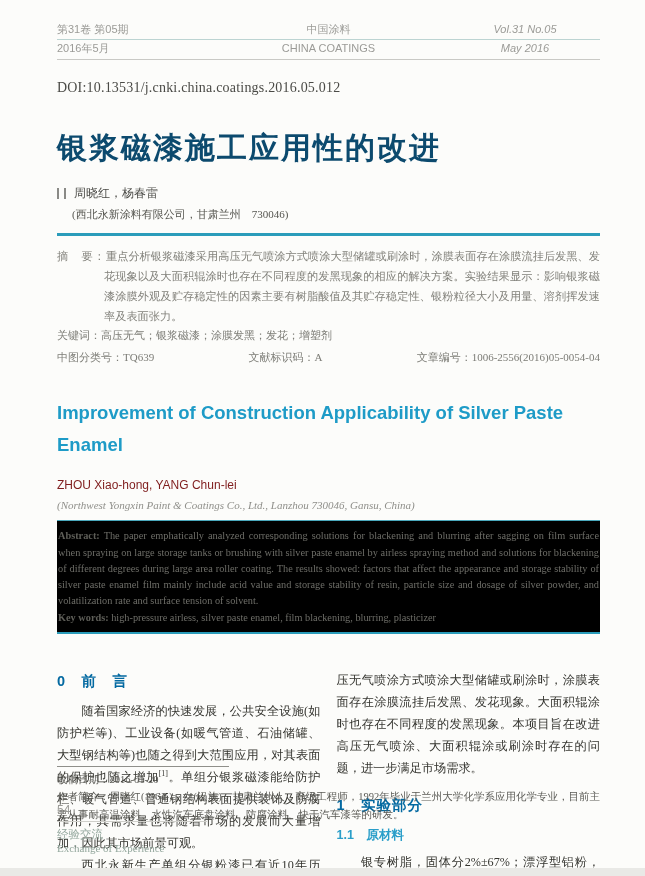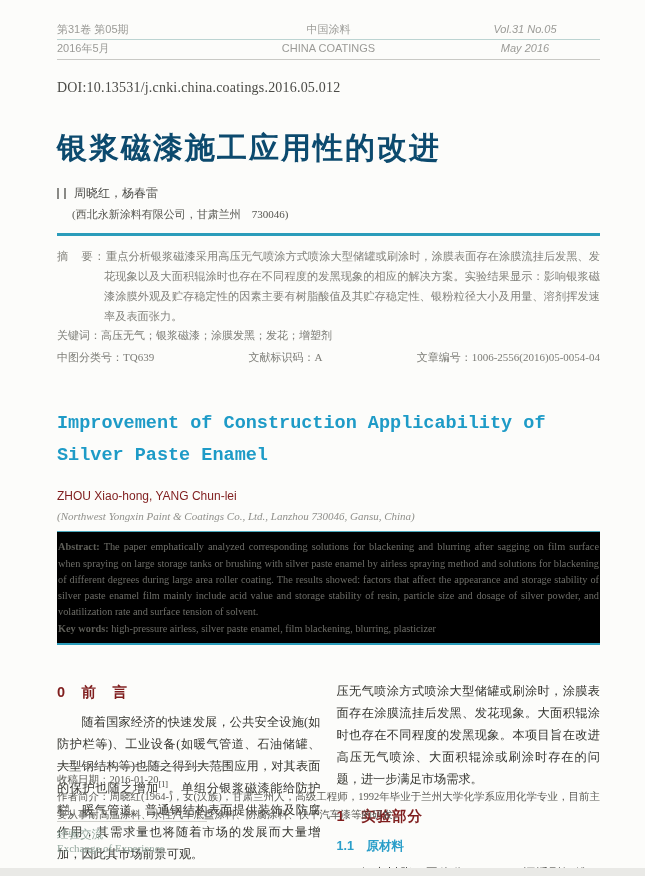--- a/index.html
+++ b/index.html
@@ -26,31 +26,31 @@
   .cn-authors{margin-top:16px;font-size:12px;color:#4c4c48;display:flex;align-items:center;}
   .author-mark{display:inline-block;width:5px;height:11px;border-left:2px solid #8a8a86;border-right:2px solid #8a8a86;margin-right:8px;}
   .cn-affil{margin-top:5px;font-size:11px;color:#55554f;padding-left:15px;}
   .rule-thick{height:3px;background:#2a9cba;margin-top:11px;}
   
   .cn-abs{margin-top:11px;font-size:11.2px;color:#81807a;line-height:1.78;text-align:justify;padding-left:47px;text-indent:-47px;}
   .cn-abs .lbl{letter-spacing:1px;}
   .cn-kw{margin-top:1px;font-size:11px;color:#7c7c76;}
   .cn-meta{display:flex;justify-content:space-between;margin-top:7px;font-size:11px;color:#7c7c76;}
   
-  .en-title{margin-top:43px;font-family:Liberation Mono, monospace;font-weight:bold;font-size:18.5px;line-height:1.75;color:#1e9bc7;max-width:545px;}
+  .en-title{margin-top:32px;font-family:Liberation Sans, sans-serif;font-weight:bold;font-size:18.5px;line-height:1.75;color:#1e9bc7;max-width:545px;}
   .en-authors{margin-top:17px;font-size:12px;color:#7f1d1d;font-family:"Liberation Sans",sans-serif;}
   .en-affil{margin-top:7px;font-size:11px;font-style:italic;color:#8f8f8a;}
   .rule-thin-teal{height:1px;background:#4aa8bc;margin-top:9px;}
   .en-abs-box{background:#000000;padding:7px 1px 6px 1px;font-size:10.3px;color:#6e6e68;line-height:1.58;text-align:justify;}
   .en-abs-box .b{font-weight:bold;color:#5e5e58;}
   .rule-med-teal{height:2px;background:#2a9cba;}
   
   .columns{display:flex;gap:16px;margin-top:36px;}
   .col{flex:1;min-width:0;}
-  .sec-h{font-family:"Liberation Sans","DejaVu Sans",sans-serif;font-weight:bold;font-size:14.5px;color:#7f1d1d;margin:2px 0 10px 0;letter-spacing:1px;}
+  .sec-h{font-family:"Liberation Sans","DejaVu Sans",sans-serif;font-weight:bold;font-size:14.5px;color:#0369a1;margin:2px 0 10px 0;letter-spacing:1px;}
   .sub-h{font-family:"Liberation Sans","DejaVu Sans",sans-serif;font-weight:bold;font-size:12.5px;color:#2a9ec9;margin:12px 0 8px 0;}
   .body-p{font-size:12.2px;color:#34342f;line-height:1.8;text-align:justify;margin:0;}
   .ind{text-indent:2em;}
   .body-p sup{font-size:8px;}
   
   .footnote{position:absolute;left:57px;right:45px;top:766px;}
   .fn-rule{width:172px;height:1px;background:#8f8f8a;margin-bottom:4px;}
   .fn-line{font-size:10.5px;color:#5a5a55;line-height:1.65;text-align:justify;}
   
   .footer{position:absolute;left:57px;bottom:14px;right:45px;}

